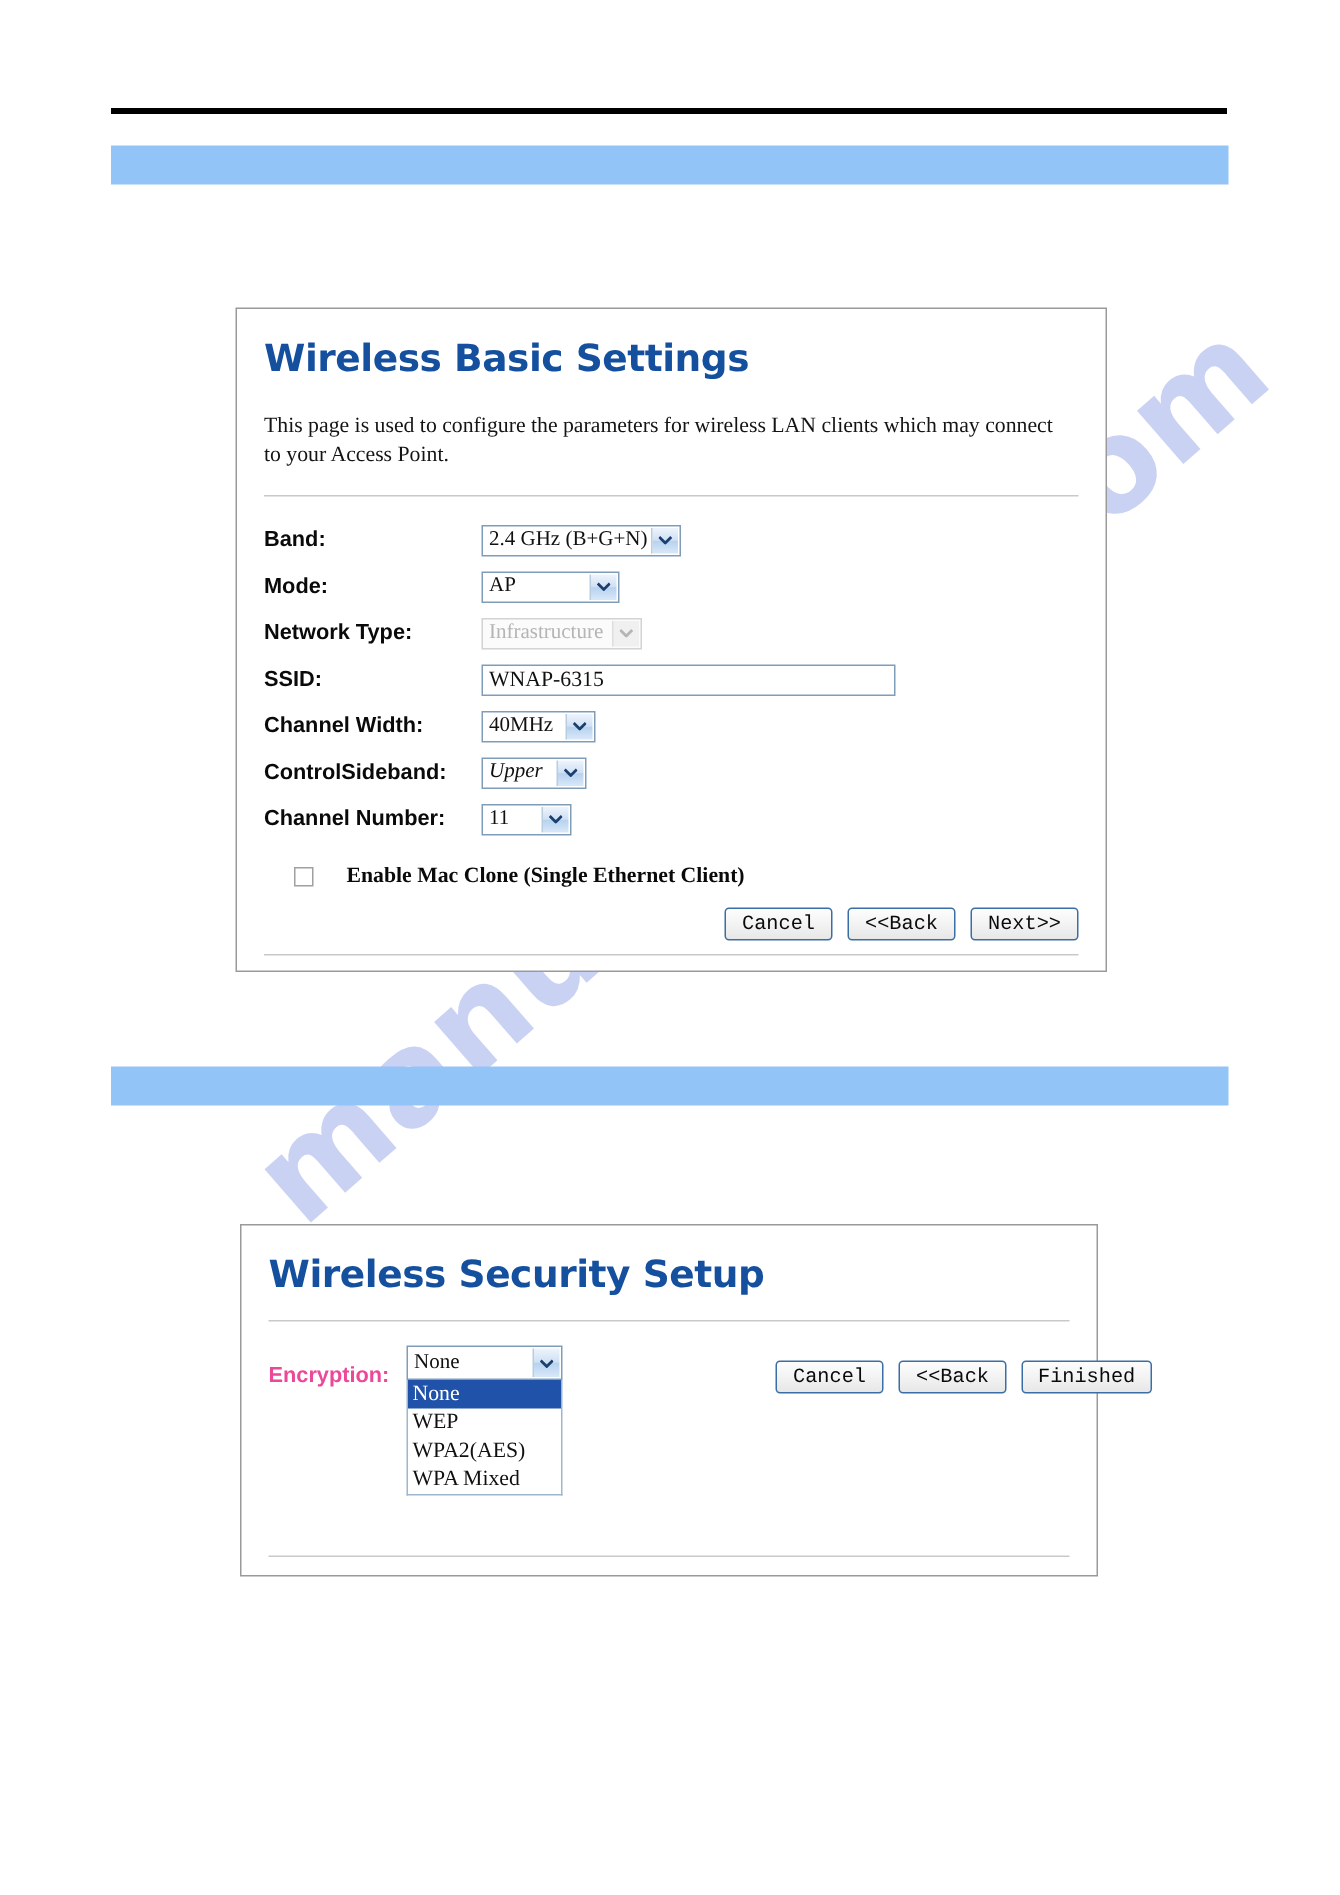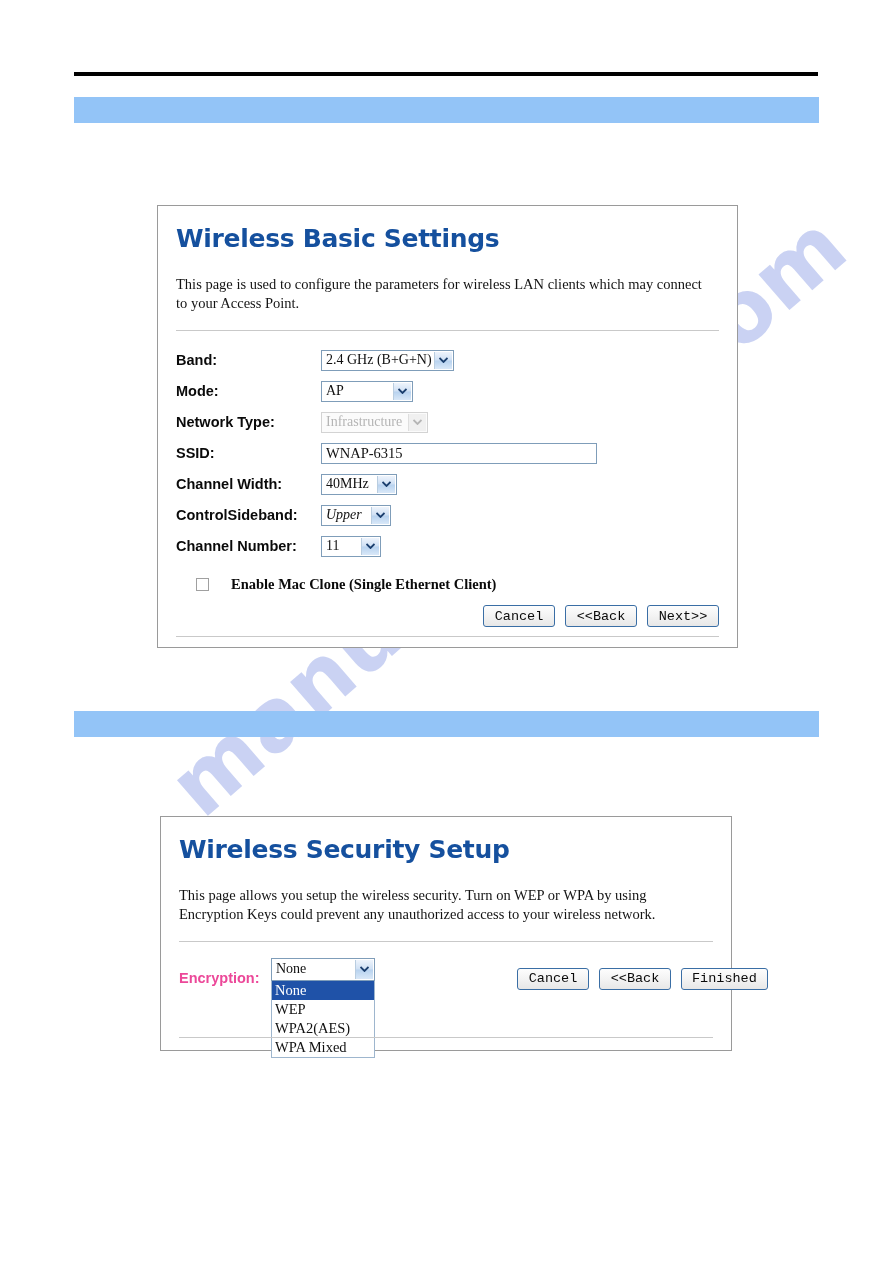--- a/index.html
+++ b/index.html
@@ -416,21 +416,20 @@
     <div class="p1-bottom-rule"></div>
 
   </div>
 </div>
 
 <div class="panel panel-2">
   <div class="panel-inner">
 
     <div class="panel-title">Wireless  Security Setup</div>
 
-    <div class="panel-desc">This page allows you setup the wireless security. Turn on WEP or WPA by using Encryption Keys could prevent any unauthorized access to your wireless network.</div>
 
     <hr class="hr-light">
 
     <div class="enc-area">
       <div class="enc-label">Encryption:</div>
 
       <div class="enc-select-wrap">
         <div class="combo combo-enc">
           <span>None</span>
           <span class="arrow">

